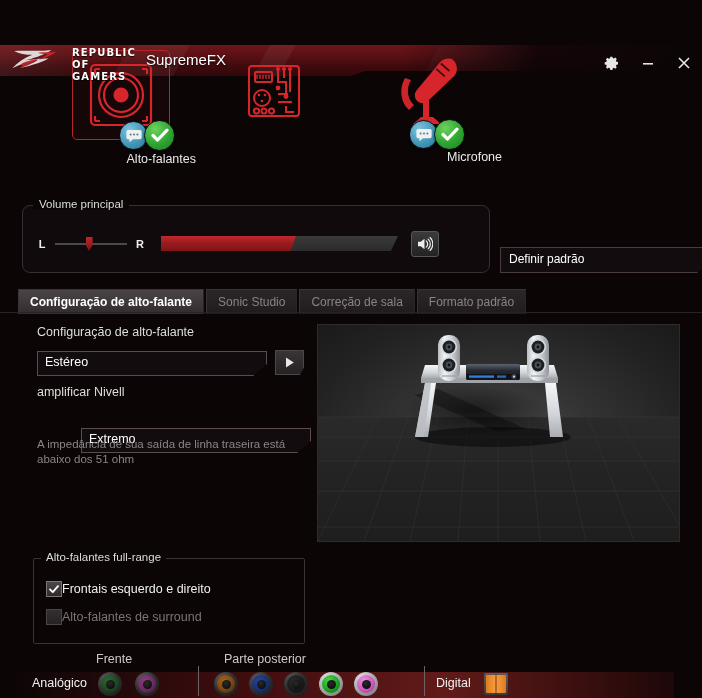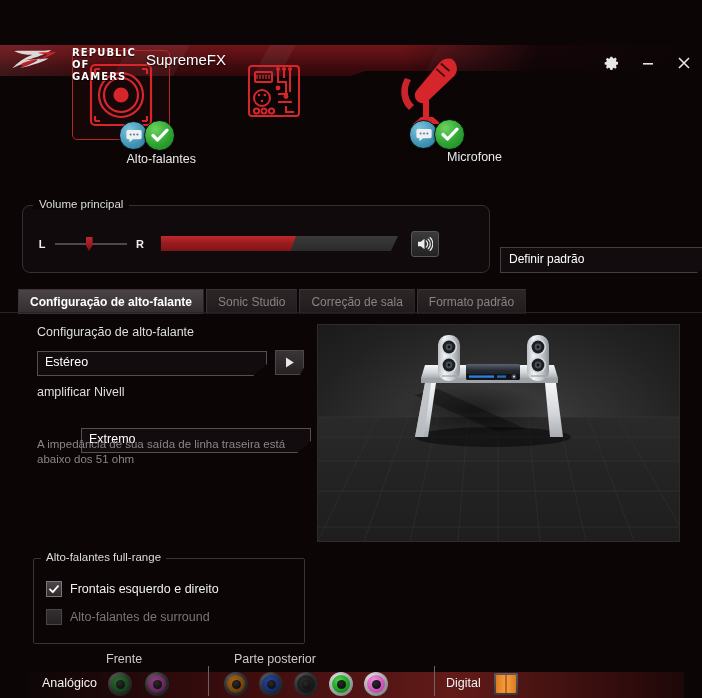--- a/index.html
+++ b/index.html
@@ -108,29 +108,29 @@
      background:linear-gradient(180deg,#2a2a2a 0%,#242424 40%,#1e1e1e 100%);}
   .pv-grid{position:absolute;left:0;top:0;width:361px;height:216px;}
   .pv-shadow{position:absolute;left:85px;top:60px;width:145px;height:50px;
      background:radial-gradient(ellipse at 50% 50%, rgba(0,0,0,.55), rgba(0,0,0,0) 70%);}
 
   
   .frbox{position:absolute;left:33px;top:558px;width:270px;height:84px;
      border:1px solid #3a3234;border-radius:2px;background:transparent;}
   .frbox .legend{position:absolute;left:7px;top:-8px;background:#0b0506;padding:0 5px;
      font-size:11.5px;color:#dcdcdc;}
-  .chkrow{position:absolute;left:12px;display:flex;align-items:center;gap:8px;cursor:pointer;}
+  .chkrow{position:absolute;left:12px;display:flex;align-items:center;gap:0;cursor:pointer;}
   .chk{width:14px;height:14px;border:1px solid #7c7476;
      background:linear-gradient(180deg,#4d4749,#2f2a2b);display:flex;align-items:center;justify-content:center;}
   .chk.dis{border-color:#4b4446;background:linear-gradient(180deg,#332e2f,#262122);}
   .chkrow .tx{font-size:12.5px;color:#f0f0f0;}
   .chkrow.dis .tx{color:#7d7476;}
 
   
-  .jackpanel{position:absolute;left:18px;top:648px;width:666px;height:50px;overflow:hidden;}
+  .jackpanel{position:absolute;left:8px;top:648px;width:666px;height:50px;overflow:hidden;}
   .jp-glow{position:absolute;left:0;bottom:0;width:702px;height:26px;
      background:linear-gradient(90deg,rgba(120,20,22,0) 0%,rgba(120,22,24,0.5) 35%,rgba(150,40,36,0.62) 62%,rgba(110,22,22,0.35) 88%,rgba(60,10,12,0.1) 100%);}
   .jp-lbl{position:absolute;font-size:12.5px;color:#f2f2f2;}
   .jp-grp{position:absolute;font-size:12.5px;color:#cfc9ca;}
   .jp-div{position:absolute;width:1px;background:#6a6264;}
   .jack{position:absolute;width:24px;height:24px;border-radius:50%;cursor:pointer;}
   .jack .ring{position:absolute;inset:0;border-radius:50%;}
   .jack .hole{position:absolute;left:50%;top:50%;width:9px;height:9px;margin:-4.5px 0 0 -4.5px;
      border-radius:50%;background:radial-gradient(circle at 40% 35%,#2a2a2a,#050505);}
   .optical{position:absolute;width:24px;height:22px;border-radius:2px;cursor:pointer;

